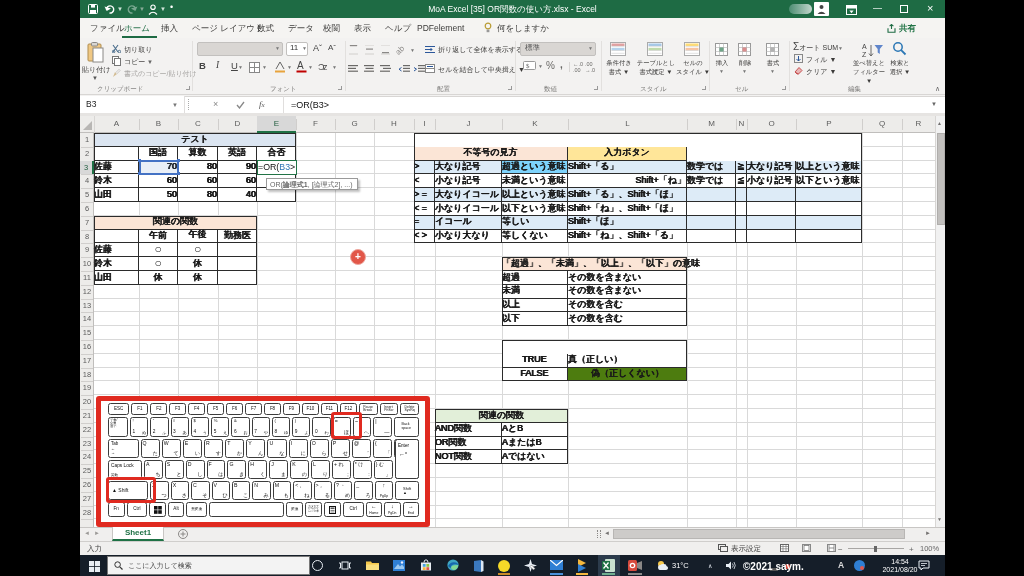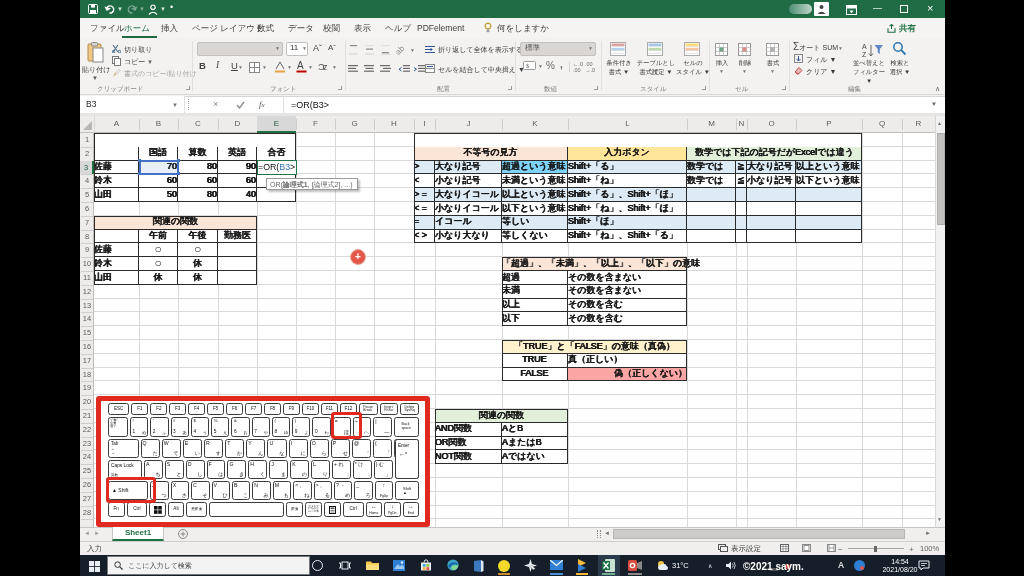--- a/index.html
+++ b/index.html
@@ -29,20 +29,21 @@
           <path d="M9.5 5.5 A3.6 3.6 0 1 0 6.5 9" fill="none" stroke="#fff" stroke-width="1.4"></path>
           <path d="M11.5 2.5 L9.3 7 L5 4.4 Z" fill="#fff"></path>
         </svg>
 <div class="ab" style="left:59px;top:6px;color:#88a997;font-size:6px">▼</div>
 <svg class="ab" style="left:68px;top:3.5px" width="10" height="11" viewBox="0 0 10 11">
           <circle cx="5" cy="3.2" r="2.2" fill="none" stroke="#fff" stroke-width="1.2"></circle>
           <path d="M1 10.5 Q5 6 9 10.5" fill="none" stroke="#fff" stroke-width="1.2"></path>
         </svg>
 <div class="ab" style="left:80px;top:6px;color:#cfe3d8;font-size:6px">▼</div>
 <div class="ab" style="left:90px;top:2px;color:#fff;font-size:9px">•</div>
+<div class="ab" style="left:0;top:4px;width:865px;text-align:center;color:#fff;font-size:8.5px">MoA Excel [35] OR関数の使い方.xlsx - Excel</div>
 <div class="ab" style="left:709px;top:4px;width:23px;height:10px;border-radius:5px;background:linear-gradient(90deg,#55937a,#dfe9e4);opacity:0.85"></div>
 <div class="ab" style="left:734px;top:2px;width:15px;height:14px;background:#fff;border-radius:1px"></div>
 <svg class="ab" style="left:737px;top:4px" width="9" height="10" viewBox="0 0 9 10">
           <circle cx="4.5" cy="3" r="2" fill="#444"></circle>
           <path d="M0.5 10 Q4.5 5.5 8.5 10 Z" fill="#444"></path>
         </svg>
 <svg class="ab" style="left:766px;top:4.5px" width="11" height="10" viewBox="0 0 11 10">
           <rect x="0.5" y="0.5" width="10" height="9" fill="none" stroke="#fff"></rect>
           <rect x="0.5" y="0.5" width="10" height="3" fill="#fff"></rect>
           <path d="M5.5 8.2 L3.4 5.6 L7.6 5.6 Z" fill="#fff"></path>
@@ -505,20 +506,21 @@
 <div class="ab" style="left:488px;top:133px;width:1px;height:394px;background:#d9d9d9"></div>
 <div class="ab" style="left:607px;top:133px;width:1px;height:394px;background:#d9d9d9"></div>
 <div class="ab" style="left:656px;top:133px;width:1px;height:394px;background:#d9d9d9"></div>
 <div class="ab" style="left:667px;top:133px;width:1px;height:394px;background:#d9d9d9"></div>
 <div class="ab" style="left:716px;top:133px;width:1px;height:394px;background:#d9d9d9"></div>
 <div class="ab" style="left:782px;top:133px;width:1px;height:394px;background:#d9d9d9"></div>
 <div class="ab" style="left:822px;top:133px;width:1px;height:394px;background:#d9d9d9"></div>
 <div class="ab" style="left:855px;top:133px;width:1px;height:394px;background:#d9d9d9"></div>
 <div class="ab" style="left:14px;top:133px;width:841px;height:394px;background:repeating-linear-gradient(to bottom,transparent 0,transparent 12.80px,#d9d9d9 12.80px,#d9d9d9 13.80px)"></div>
 <div class="ab" style="left:14.00px;top:133.00px;width:202.00px;height:69.00px;background:#fff"></div>
+<div class="ab" style="left:14.00px;top:133.00px;width:202.00px;height:13.80px;background:#dbe5f1;border-bottom:1px solid #2b2b2b;text-align:center;"><span class="ct" style="line-height:13.80px">テスト</span></div>
 <div class="ab" style="left:14.00px;top:146.80px;width:45.00px;height:13.80px;background:#fff;border-right:1px solid #2b2b2b;border-bottom:1px solid #2b2b2b;text-align:center;"><span class="ct" style="line-height:13.80px"></span></div>
 <div class="ab" style="left:59.00px;top:146.80px;width:39.00px;height:13.80px;background:#fff;border-right:1px solid #2b2b2b;border-bottom:1px solid #2b2b2b;text-align:center;"><span class="ct" style="line-height:13.80px">国語</span></div>
 <div class="ab" style="left:98.00px;top:146.80px;width:40.00px;height:13.80px;background:#fff;border-right:1px solid #2b2b2b;border-bottom:1px solid #2b2b2b;text-align:center;"><span class="ct" style="line-height:13.80px">算数</span></div>
 <div class="ab" style="left:138.00px;top:146.80px;width:39.00px;height:13.80px;background:#fff;border-right:1px solid #2b2b2b;border-bottom:1px solid #2b2b2b;text-align:center;"><span class="ct" style="line-height:13.80px">英語</span></div>
 <div class="ab" style="left:177.00px;top:146.80px;width:39.00px;height:13.80px;background:#fff;border-bottom:1px solid #2b2b2b;text-align:center;"><span class="ct" style="line-height:13.80px">合否</span></div>
 <div class="ab" style="left:14.00px;top:160.60px;width:45.00px;height:13.80px;background:#fff;border-right:1px solid #2b2b2b;border-bottom:1px solid #2b2b2b;text-align:left;"><span class="ct" style="line-height:13.80px">佐藤</span></div>
 <div class="ab" style="left:59.00px;top:160.60px;width:39.00px;height:13.80px;background:#fff;border-right:1px solid #2b2b2b;border-bottom:1px solid #2b2b2b;text-align:right;"><span class="ct" style="line-height:13.80px">70</span></div>
 <div class="ab" style="left:98.00px;top:160.60px;width:40.00px;height:13.80px;background:#fff;border-right:1px solid #2b2b2b;border-bottom:1px solid #2b2b2b;text-align:right;"><span class="ct" style="line-height:13.80px">80</span></div>
 <div class="ab" style="left:138.00px;top:160.60px;width:39.00px;height:13.80px;background:#fff;border-right:1px solid #2b2b2b;border-bottom:1px solid #2b2b2b;text-align:right;"><span class="ct" style="line-height:13.80px">90</span></div>
 <div class="ab" style="left:177.00px;top:160.60px;width:39.00px;height:13.80px;background:#fff;border-bottom:1px solid #2b2b2b;text-align:center;"><span class="ct" style="line-height:13.80px"></span></div>
@@ -530,51 +532,50 @@
 <div class="ab" style="left:14.00px;top:188.20px;width:45.00px;height:13.80px;background:#fff;border-right:1px solid #2b2b2b;text-align:left;"><span class="ct" style="line-height:13.80px">山田</span></div>
 <div class="ab" style="left:59.00px;top:188.20px;width:39.00px;height:13.80px;background:#fff;border-right:1px solid #2b2b2b;text-align:right;"><span class="ct" style="line-height:13.80px">50</span></div>
 <div class="ab" style="left:98.00px;top:188.20px;width:40.00px;height:13.80px;background:#fff;border-right:1px solid #2b2b2b;text-align:right;"><span class="ct" style="line-height:13.80px">80</span></div>
 <div class="ab" style="left:138.00px;top:188.20px;width:39.00px;height:13.80px;background:#fff;border-right:1px solid #2b2b2b;text-align:right;"><span class="ct" style="line-height:13.80px">40</span></div>
 <div class="ab" style="left:177.00px;top:188.20px;width:39.00px;height:13.80px;background:#fff;text-align:center;"><span class="ct" style="line-height:13.80px"></span></div>
 <div class="ab" style="left:14.00px;top:133.00px;width:202.00px;height:69.00px;border:1px solid #2b2b2b"></div>
 <div class="ab" style="left:14.00px;top:215.80px;width:163.00px;height:69.00px;background:#fff"></div>
 <div class="ab" style="left:14.00px;top:215.80px;width:163.00px;height:13.80px;background:#fbe5d6;border-bottom:1px solid #2b2b2b;text-align:center;"><span class="ct" style="line-height:13.80px">関連の関数</span></div>
 <div class="ab" style="left:14.00px;top:229.60px;width:45.00px;height:13.80px;background:#fff;border-right:1px solid #2b2b2b;border-bottom:1px solid #2b2b2b;text-align:center;"><span class="ct" style="line-height:13.80px"></span></div>
 <div class="ab" style="left:59.00px;top:229.60px;width:39.00px;height:13.80px;background:#fff;border-right:1px solid #2b2b2b;border-bottom:1px solid #2b2b2b;text-align:center;"><span class="ct" style="line-height:13.80px">午前</span></div>
-<div class="ab" style="left:98.00px;top:229.60px;width:40.00px;height:13.80px;background:#fff;border-right:1px solid #2b2b2b;border-bottom:1px solid #2b2b2b;text-align:center;"><span class="ct" style="line-height:13.80px">午後</span></div>
+<div class="ab" style="left:98.00px;top:229.60px;width:40.00px;height:13.80px;background:#fff;border-right:1px solid #2b2b2b;border-bottom:1px solid #2b2b2b;text-align:center;font-family:Liberation Mono, monospace;"><span class="ct" style="line-height:13.80px">午後</span></div>
 <div class="ab" style="left:138.00px;top:229.60px;width:39.00px;height:13.80px;background:#fff;border-bottom:1px solid #2b2b2b;text-align:center;"><span class="ct" style="line-height:13.80px">勤務医</span></div>
 <div class="ab" style="left:14.00px;top:243.40px;width:45.00px;height:13.80px;background:#fff;border-right:1px solid #2b2b2b;border-bottom:1px solid #2b2b2b;text-align:left;"><span class="ct" style="line-height:13.80px">佐藤</span></div>
 <div class="ab" style="left:59.00px;top:243.40px;width:39.00px;height:13.80px;background:#fff;border-right:1px solid #2b2b2b;border-bottom:1px solid #2b2b2b;text-align:center;"><span class="ct" style="line-height:13.80px"><span style="text-shadow:none;font-size:12px">○</span></span></div>
 <div class="ab" style="left:98.00px;top:243.40px;width:40.00px;height:13.80px;background:#fff;border-right:1px solid #2b2b2b;border-bottom:1px solid #2b2b2b;text-align:center;"><span class="ct" style="line-height:13.80px"><span style="text-shadow:none;font-size:12px">○</span></span></div>
 <div class="ab" style="left:138.00px;top:243.40px;width:39.00px;height:13.80px;background:#fff;border-bottom:1px solid #2b2b2b;text-align:center;"><span class="ct" style="line-height:13.80px"></span></div>
 <div class="ab" style="left:14.00px;top:257.20px;width:45.00px;height:13.80px;background:#fff;border-right:1px solid #2b2b2b;border-bottom:1px solid #2b2b2b;text-align:left;"><span class="ct" style="line-height:13.80px">鈴木</span></div>
 <div class="ab" style="left:59.00px;top:257.20px;width:39.00px;height:13.80px;background:#fff;border-right:1px solid #2b2b2b;border-bottom:1px solid #2b2b2b;text-align:center;"><span class="ct" style="line-height:13.80px"><span style="text-shadow:none;font-size:12px">○</span></span></div>
 <div class="ab" style="left:98.00px;top:257.20px;width:40.00px;height:13.80px;background:#fff;border-right:1px solid #2b2b2b;border-bottom:1px solid #2b2b2b;text-align:center;"><span class="ct" style="line-height:13.80px">休</span></div>
 <div class="ab" style="left:138.00px;top:257.20px;width:39.00px;height:13.80px;background:#fff;border-bottom:1px solid #2b2b2b;text-align:center;"><span class="ct" style="line-height:13.80px"></span></div>
 <div class="ab" style="left:14.00px;top:271.00px;width:45.00px;height:13.80px;background:#fff;border-right:1px solid #2b2b2b;text-align:left;"><span class="ct" style="line-height:13.80px">山田</span></div>
 <div class="ab" style="left:59.00px;top:271.00px;width:39.00px;height:13.80px;background:#fff;border-right:1px solid #2b2b2b;text-align:center;"><span class="ct" style="line-height:13.80px">休</span></div>
 <div class="ab" style="left:98.00px;top:271.00px;width:40.00px;height:13.80px;background:#fff;border-right:1px solid #2b2b2b;text-align:center;"><span class="ct" style="line-height:13.80px">休</span></div>
 <div class="ab" style="left:138.00px;top:271.00px;width:39.00px;height:13.80px;background:#fff;text-align:center;"><span class="ct" style="line-height:13.80px"></span></div>
 <div class="ab" style="left:14.00px;top:215.80px;width:163.00px;height:69.00px;border:1px solid #2b2b2b"></div>
 <div class="ab" style="left:334.00px;top:133.00px;width:448.00px;height:110.40px;background:#fff"></div>
 <div class="ab" style="left:334.00px;top:146.80px;width:154.00px;height:13.80px;background:#fbe5d6;border-right:1px solid #2b2b2b;border-bottom:1px solid #2b2b2b;text-align:center;"><span class="ct" style="line-height:13.80px">不等号の見方</span></div>
 <div class="ab" style="left:488.00px;top:146.80px;width:119.00px;height:13.80px;background:#ffe699;border-right:1px solid #2b2b2b;border-bottom:1px solid #2b2b2b;text-align:center;"><span class="ct" style="line-height:13.80px">入力ボタン</span></div>
-<div class="ab" style="left:607.00px;top:146.80px;width:175.00px;height:13.80px;background:#e2efd9;border-bottom:1px solid #2b2b2b;text-align:center;"><span class="ct" style="line-height:13.80px">数学では下記の記号だがExcelでは違う</span></div>
 <div class="ab" style="left:334.00px;top:160.60px;width:21.00px;height:13.80px;background:#ddebf7;border-right:1px solid #2b2b2b;border-bottom:1px solid #2b2b2b;text-align:left;"><span class="ct" style="line-height:13.80px">&gt;</span></div>
 <div class="ab" style="left:355.00px;top:160.60px;width:67.00px;height:13.80px;background:#ddebf7;border-right:1px solid #2b2b2b;border-bottom:1px solid #2b2b2b;text-align:left;"><span class="ct" style="line-height:13.80px">大なり記号</span></div>
 <div class="ab" style="left:422.00px;top:160.60px;width:66.00px;height:13.80px;background:#7dd3fc;border-right:1px solid #2b2b2b;border-bottom:1px solid #2b2b2b;text-align:left;"><span class="ct" style="line-height:13.80px">超過という意味</span></div>
 <div class="ab" style="left:488.00px;top:160.60px;width:119.00px;height:13.80px;background:#ddebf7;border-right:1px solid #2b2b2b;border-bottom:1px solid #2b2b2b;text-align:left;"><span class="ct" style="line-height:13.80px">Shift+「る」</span></div>
 <div class="ab" style="left:607.00px;top:160.60px;width:49.00px;height:13.80px;background:#ddebf7;border-right:1px solid #2b2b2b;border-bottom:1px solid #2b2b2b;text-align:left;"><span class="ct" style="line-height:13.80px">数学では</span></div>
 <div class="ab" style="left:656.00px;top:160.60px;width:11.00px;height:13.80px;background:#ddebf7;border-right:1px solid #2b2b2b;border-bottom:1px solid #2b2b2b;text-align:center;"><span class="ct" style="line-height:13.80px">≧</span></div>
 <div class="ab" style="left:667.00px;top:160.60px;width:49.00px;height:13.80px;background:#ddebf7;border-right:1px solid #2b2b2b;border-bottom:1px solid #2b2b2b;text-align:left;"><span class="ct" style="line-height:13.80px">大なり記号</span></div>
 <div class="ab" style="left:716.00px;top:160.60px;width:66.00px;height:13.80px;background:#ddebf7;border-bottom:1px solid #2b2b2b;text-align:left;"><span class="ct" style="line-height:13.80px">以上という意味</span></div>
 <div class="ab" style="left:334.00px;top:174.40px;width:21.00px;height:13.80px;background:#fff;border-right:1px solid #2b2b2b;border-bottom:1px solid #2b2b2b;text-align:left;"><span class="ct" style="line-height:13.80px">&lt;</span></div>
 <div class="ab" style="left:355.00px;top:174.40px;width:67.00px;height:13.80px;background:#fff;border-right:1px solid #2b2b2b;border-bottom:1px solid #2b2b2b;text-align:left;"><span class="ct" style="line-height:13.80px">小なり記号</span></div>
 <div class="ab" style="left:422.00px;top:174.40px;width:66.00px;height:13.80px;background:#fff;border-right:1px solid #2b2b2b;border-bottom:1px solid #2b2b2b;text-align:left;"><span class="ct" style="line-height:13.80px">未満という意味</span></div>
-<div class="ab" style="left:488.00px;top:174.40px;width:119.00px;height:13.80px;background:#fff;border-right:1px solid #2b2b2b;border-bottom:1px solid #2b2b2b;text-align:left;"><span class="ct" style="line-height:13.80px">Shift+「ね」</span></div>
+<div class="ab" style="left:488.00px;top:174.40px;width:119.00px;height:13.80px;background:#fff;border-right:1px solid #2b2b2b;border-bottom:1px solid #2b2b2b;text-align:right;"><span class="ct" style="line-height:13.80px">Shift+「ね」</span></div>
 <div class="ab" style="left:607.00px;top:174.40px;width:49.00px;height:13.80px;background:#fff;border-right:1px solid #2b2b2b;border-bottom:1px solid #2b2b2b;text-align:left;"><span class="ct" style="line-height:13.80px">数学では</span></div>
 <div class="ab" style="left:656.00px;top:174.40px;width:11.00px;height:13.80px;background:#fff;border-right:1px solid #2b2b2b;border-bottom:1px solid #2b2b2b;text-align:center;"><span class="ct" style="line-height:13.80px">≦</span></div>
 <div class="ab" style="left:667.00px;top:174.40px;width:49.00px;height:13.80px;background:#fff;border-right:1px solid #2b2b2b;border-bottom:1px solid #2b2b2b;text-align:left;"><span class="ct" style="line-height:13.80px">小なり記号</span></div>
 <div class="ab" style="left:716.00px;top:174.40px;width:66.00px;height:13.80px;background:#fff;border-bottom:1px solid #2b2b2b;text-align:left;"><span class="ct" style="line-height:13.80px">以下という意味</span></div>
 <div class="ab" style="left:334.00px;top:188.20px;width:21.00px;height:13.80px;background:#ddebf7;border-right:1px solid #2b2b2b;border-bottom:1px solid #2b2b2b;text-align:left;"><span class="ct" style="line-height:13.80px">&gt; =</span></div>
 <div class="ab" style="left:355.00px;top:188.20px;width:67.00px;height:13.80px;background:#ddebf7;border-right:1px solid #2b2b2b;border-bottom:1px solid #2b2b2b;text-align:left;"><span class="ct" style="line-height:13.80px">大なりイコール</span></div>
 <div class="ab" style="left:422.00px;top:188.20px;width:66.00px;height:13.80px;background:#ddebf7;border-right:1px solid #2b2b2b;border-bottom:1px solid #2b2b2b;text-align:left;"><span class="ct" style="line-height:13.80px">以上という意味</span></div>
 <div class="ab" style="left:488.00px;top:188.20px;width:119.00px;height:13.80px;background:#ddebf7;border-right:1px solid #2b2b2b;border-bottom:1px solid #2b2b2b;text-align:left;"><span class="ct" style="line-height:13.80px">Shift+「る」、Shift+「ほ」</span></div>
 <div class="ab" style="left:607.00px;top:188.20px;width:49.00px;height:13.80px;background:#ddebf7;border-right:1px solid #2b2b2b;border-bottom:1px solid #2b2b2b;text-align:center;"><span class="ct" style="line-height:13.80px"></span></div>
 <div class="ab" style="left:656.00px;top:188.20px;width:11.00px;height:13.80px;background:#ddebf7;border-right:1px solid #2b2b2b;border-bottom:1px solid #2b2b2b;text-align:center;"><span class="ct" style="line-height:13.80px"></span></div>
@@ -610,25 +611,24 @@
 <div class="ab" style="left:422.00px;top:271.00px;width:66.00px;height:13.80px;background:#fff;border-right:1px solid #2b2b2b;border-bottom:1px solid #2b2b2b;text-align:left;"><span class="ct" style="line-height:13.80px">超過</span></div>
 <div class="ab" style="left:488.00px;top:271.00px;width:119.00px;height:13.80px;background:#fff;border-bottom:1px solid #2b2b2b;text-align:left;"><span class="ct" style="line-height:13.80px">その数を含まない</span></div>
 <div class="ab" style="left:422.00px;top:284.80px;width:66.00px;height:13.80px;background:#fff;border-right:1px solid #2b2b2b;border-bottom:1px solid #2b2b2b;text-align:left;"><span class="ct" style="line-height:13.80px">未満</span></div>
 <div class="ab" style="left:488.00px;top:284.80px;width:119.00px;height:13.80px;background:#fff;border-bottom:1px solid #2b2b2b;text-align:left;"><span class="ct" style="line-height:13.80px">その数を含まない</span></div>
 <div class="ab" style="left:422.00px;top:298.60px;width:66.00px;height:13.80px;background:#fff;border-right:1px solid #2b2b2b;border-bottom:1px solid #2b2b2b;text-align:left;"><span class="ct" style="line-height:13.80px">以上</span></div>
 <div class="ab" style="left:488.00px;top:298.60px;width:119.00px;height:13.80px;background:#fff;border-bottom:1px solid #2b2b2b;text-align:left;"><span class="ct" style="line-height:13.80px">その数を含む</span></div>
 <div class="ab" style="left:422.00px;top:312.40px;width:66.00px;height:13.80px;background:#fff;border-right:1px solid #2b2b2b;text-align:left;"><span class="ct" style="line-height:13.80px">以下</span></div>
 <div class="ab" style="left:488.00px;top:312.40px;width:119.00px;height:13.80px;background:#fff;text-align:left;"><span class="ct" style="line-height:13.80px">その数を含む</span></div>
 <div class="ab" style="left:422.00px;top:257.20px;width:185.00px;height:69.00px;border:1px solid #2b2b2b"></div>
 <div class="ab" style="left:422.00px;top:340.00px;width:185.00px;height:41.40px;background:#fff"></div>
-<div class="ab" style="left:422.00px;top:340.00px;width:185.00px;height:13.80px;background:#fff2cc;border-bottom:1px solid #2b2b2b;text-align:center;"><span class="ct" style="line-height:13.80px">「TRUE」と「FALSE」の意味（真偽）</span></div>
 <div class="ab" style="left:422.00px;top:353.80px;width:66.00px;height:13.80px;background:#fff;border-right:1px solid #2b2b2b;border-bottom:1px solid #2b2b2b;text-align:center;"><span class="ct" style="line-height:13.80px">TRUE</span></div>
 <div class="ab" style="left:488.00px;top:353.80px;width:119.00px;height:13.80px;background:#fff;border-bottom:1px solid #2b2b2b;text-align:left;"><span class="ct" style="line-height:13.80px">真（正しい）</span></div>
 <div class="ab" style="left:422.00px;top:367.60px;width:66.00px;height:13.80px;background:#fff;border-right:1px solid #2b2b2b;text-align:center;"><span class="ct" style="line-height:13.80px">FALSE</span></div>
-<div class="ab" style="left:488.00px;top:367.60px;width:119.00px;height:13.80px;background:#fca5a5;text-align:right;"><span class="ct" style="line-height:13.80px">偽（正しくない）</span></div>
+<div class="ab" style="left:488.00px;top:367.60px;width:119.00px;height:13.80px;background:#4d7c0f;text-align:center;"><span class="ct" style="line-height:13.80px">偽（正しくない）</span></div>
 <div class="ab" style="left:422.00px;top:340.00px;width:185.00px;height:41.40px;border:1px solid #2b2b2b"></div>
 <div class="ab" style="left:355.00px;top:409.00px;width:133.00px;height:55.20px;background:#fff"></div>
 <div class="ab" style="left:355.00px;top:409.00px;width:133.00px;height:13.80px;background:#e2efd9;border-bottom:1px solid #2b2b2b;text-align:center;"><span class="ct" style="line-height:13.80px">関連の関数</span></div>
 <div class="ab" style="left:355.00px;top:422.80px;width:67.00px;height:13.80px;background:#fff;border-right:1px solid #2b2b2b;border-bottom:1px solid #2b2b2b;text-align:left;"><span class="ct" style="line-height:13.80px">AND関数</span></div>
 <div class="ab" style="left:422.00px;top:422.80px;width:66.00px;height:13.80px;background:#fff;border-bottom:1px solid #2b2b2b;text-align:left;"><span class="ct" style="line-height:13.80px">AとB</span></div>
 <div class="ab" style="left:355.00px;top:436.60px;width:67.00px;height:13.80px;background:#fff;border-right:1px solid #2b2b2b;border-bottom:1px solid #2b2b2b;text-align:left;"><span class="ct" style="line-height:13.80px">OR関数</span></div>
 <div class="ab" style="left:422.00px;top:436.60px;width:66.00px;height:13.80px;background:#fff;border-bottom:1px solid #2b2b2b;text-align:left;"><span class="ct" style="line-height:13.80px">AまたはB</span></div>
 <div class="ab" style="left:355.00px;top:450.40px;width:67.00px;height:13.80px;background:#fff;border-right:1px solid #2b2b2b;text-align:left;"><span class="ct" style="line-height:13.80px">NOT関数</span></div>
 <div class="ab" style="left:422.00px;top:450.40px;width:66.00px;height:13.80px;background:#fff;text-align:left;"><span class="ct" style="line-height:13.80px">Aではない</span></div>
 <div class="ab" style="left:355.00px;top:409.00px;width:133.00px;height:55.20px;border:1px solid #2b2b2b"></div>

